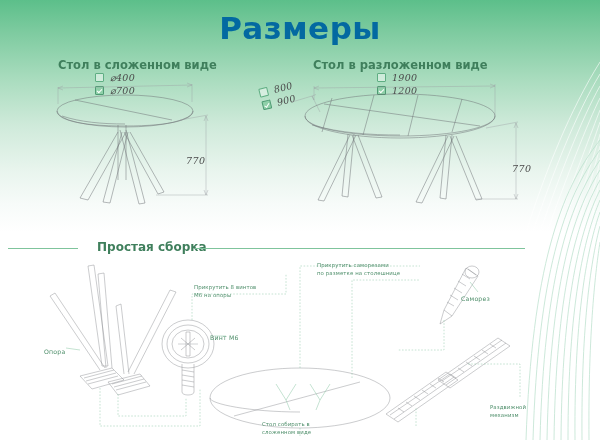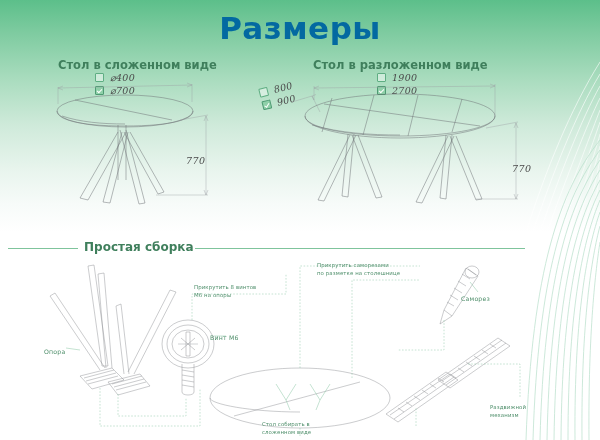--- a/index.html
+++ b/index.html
@@ -62,21 +62,21 @@
   }
   #dim-h-left{left:186px;top:155px;}
   #dim-h-right{left:512px;top:163px;}
 
   
   .divider{position:absolute;left:0;top:240px;width:600px;height:16px;}
   .divider .ln{position:absolute;top:8px;height:1px;background:#7fc49c;}
   .divider .ln.l{left:8px;width:70px;}
   .divider .ln.r{left:195px;width:330px;}
   .divider .tx{
-    position:absolute;left:84px;top:0;font-size:12px;font-weight:bold;
+    position:absolute;left:97px;top:0;font-size:12px;font-weight:bold;
     color:#3f7f5c;font-family:"DejaVu Sans", sans-serif;white-space:nowrap;
   }
 
   
   .anno{
     position:absolute;font-size:5.4px;line-height:1.45;color:#4f8f6b;
     font-family:"DejaVu Sans", sans-serif;white-space:pre;letter-spacing:0.1px;
   }
   .part-label{
     position:absolute;font-size:6.2px;color:#4f8f6b;
@@ -156,21 +156,21 @@
     </div>
   </div>
 
   <div class="optset" id="opt-unfolded">
     <div class="optrow">
       <span class="cbox"></span>
       <span class="optlabel">1900</span>
     </div>
     <div class="optrow">
       <span class="cbox on"></span>
-      <span class="optlabel">2700</span>
+      <span class="optlabel">1200</span>
     </div>
   </div>
 
   <div class="optset" id="opt-width">
     <div class="optrow">
       <span class="cbox"></span>
       <span class="optlabel">800</span>
     </div>
     <div class="optrow">
       <span class="cbox on"></span>

